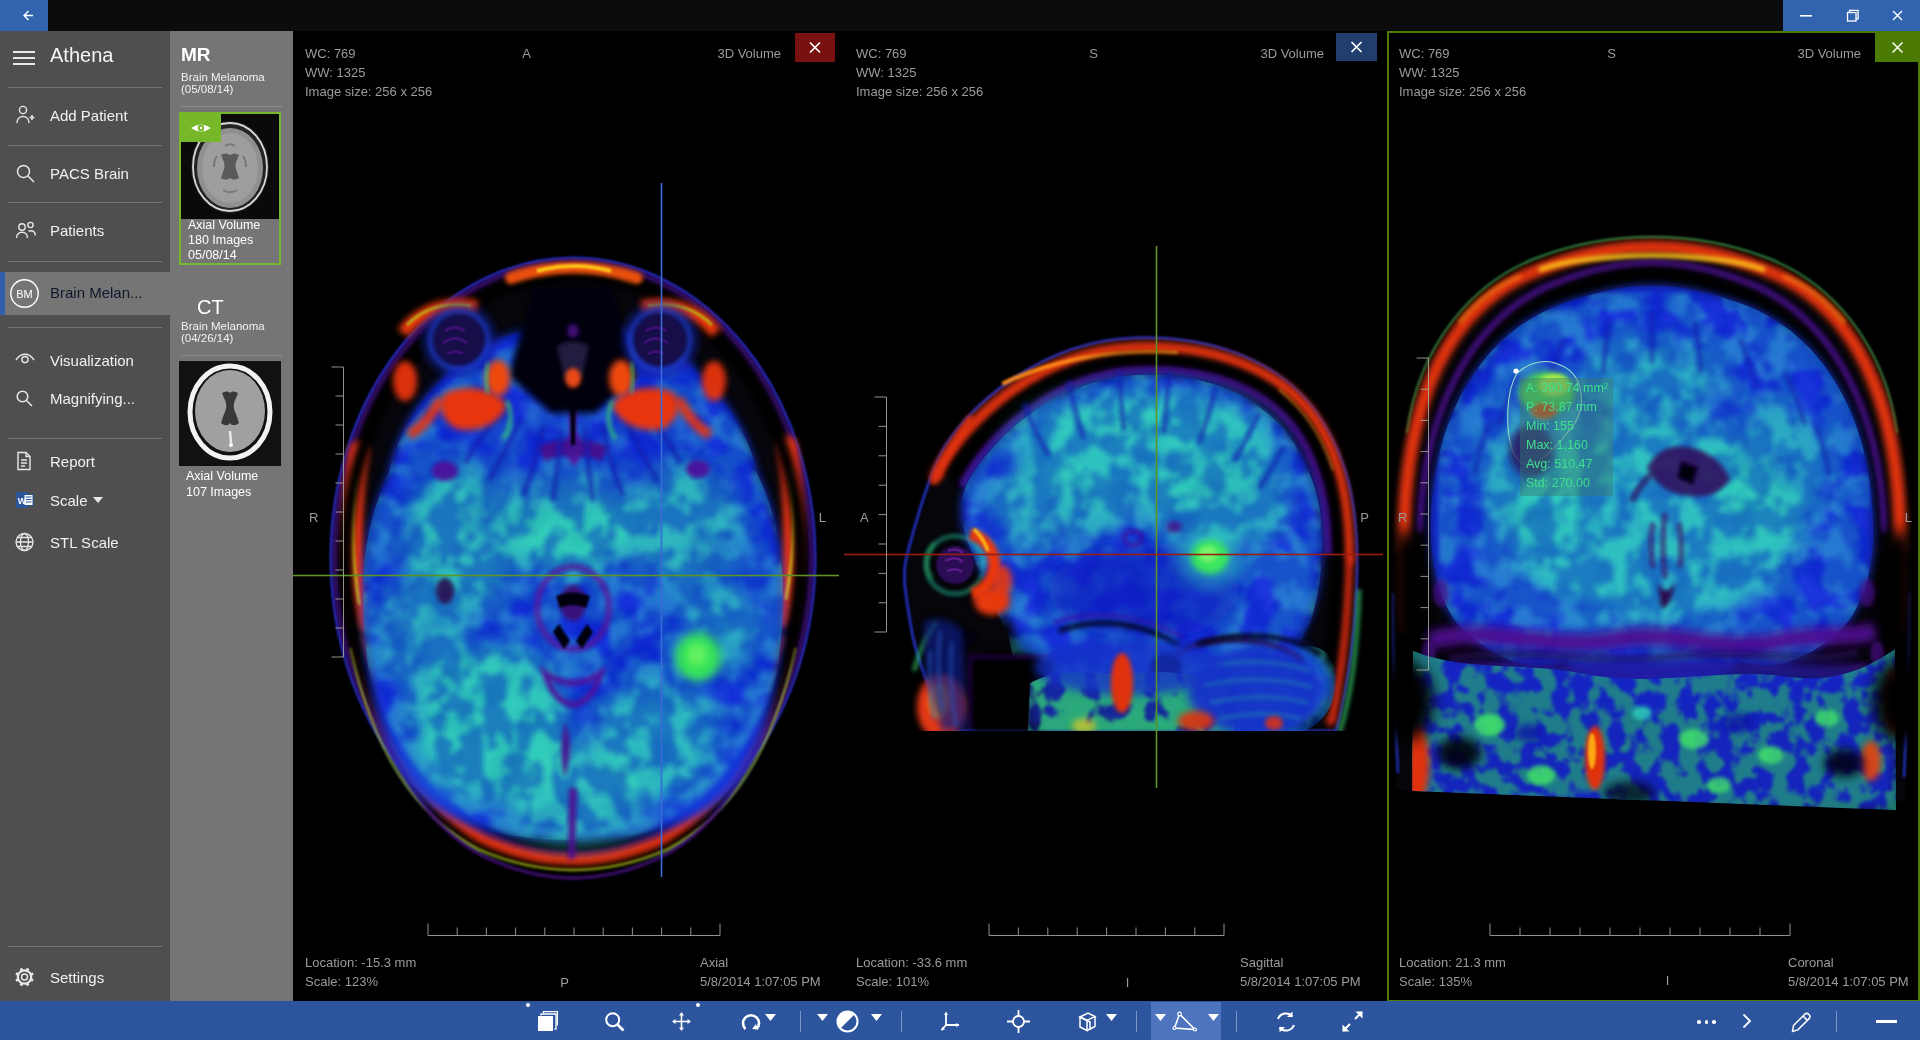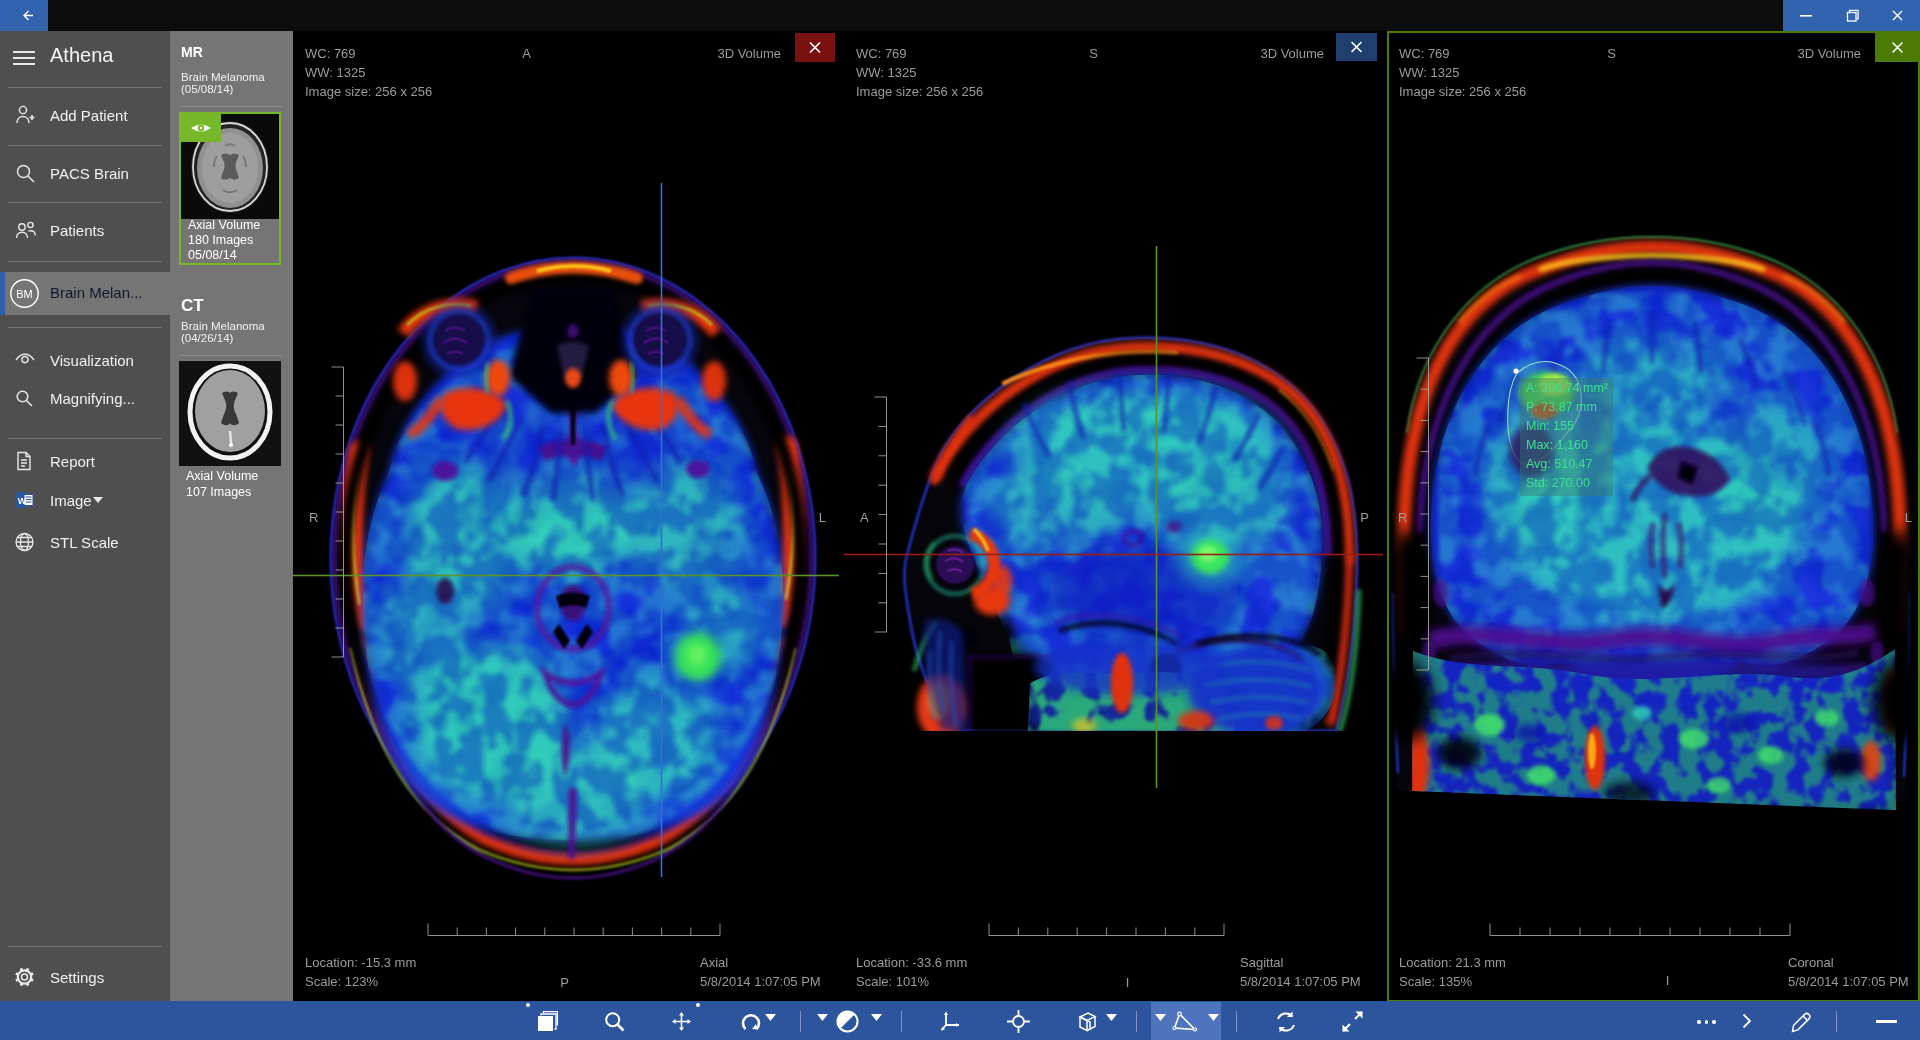--- a/index.html
+++ b/index.html
@@ -96,21 +96,21 @@
       </svg>
     <span class="lbl">Report</span>
   </div>
   <div class="mitem" style="top:447px">
     <svg width="22" height="22" viewBox="0 0 22 22">
         <rect x="2" y="3" width="12" height="16" fill="#2b579a"></rect>
         <rect x="10" y="5.5" width="9" height="11" fill="#fff" stroke="#2b579a" stroke-width="1"></rect>
         <path d="M11.5 8h6M11.5 10.5h6M11.5 13h6" stroke="#2b579a" stroke-width="1"></path>
         <text x="8" y="15" font-size="9" fill="#fff" text-anchor="middle" font-family="Liberation Sans,sans-serif" font-weight="bold">W</text>
       </svg>
-    <span class="lbl">Image</span>
+    <span class="lbl">Scale</span>
     <svg style="left:93px" width="10" height="6" viewBox="0 0 10 6">
         <path d="M0 0h10L5 6z" fill="#e8e8e8"></path>
       </svg>
   </div>
   <div class="mitem" style="top:488.5px">
     <svg width="21" height="21" viewBox="0 0 21 21" fill="none" stroke="#e8e8e8" stroke-width="1.3">
         <circle cx="10.5" cy="10.5" r="8.5"></circle>
         <ellipse cx="10.5" cy="10.5" rx="4" ry="8.5"></ellipse>
         <path d="M2 10.5h17M3.3 6h14.4M3.3 15h14.4"></path>
       </svg>
@@ -122,21 +122,21 @@
     <svg width="21" height="21" viewBox="0 0 21 21" fill="none" stroke="#e8e8e8">
         <circle cx="10.5" cy="10.5" r="3" stroke-width="1.5"></circle>
         <circle cx="10.5" cy="10.5" r="6.7" stroke-width="2.2"></circle>
         <path d="M16.9 13.1L19.1 14.1M13.1 16.9L14.1 19.1M7.9 16.9L6.9 19.1M4.1 13.1L1.9 14.1M4.1 7.9L1.9 6.9M7.9 4.1L6.9 1.9M13.1 4.1L14.1 1.9M16.9 7.9L19.1 6.9" stroke-width="2.8"></path>
       </svg>
     <span class="lbl">Settings</span>
   </div>
 </div>
 
 <div class="abs" style="left:170px;top:31px;width:123px;height:970px;background:#757575;color:#fff">
-  <div class="abs" style="left:11px;top:13px;font-size:14px;font-weight:bold">MR</div>
+  <div class="abs" style="left:11px;top:13px;font-size:19px;font-weight:bold">MR</div>
   <div class="abs" style="left:11px;top:40px;font-size:11.5px;color:#f2f2f2">Brain Melanoma<br>(05/08/14)</div>
   <div class="abs" style="left:11px;top:75px;width:101px;height:1px;background:#8d8d8d"></div>
 
   <div class="abs" style="left:9px;top:81px;width:102px;height:153px;border:2px solid #77b82a">
     <svg width="98" height="149" viewBox="0 0 98 149" style="display:block">
       <rect width="98" height="105" fill="#0a0a0a"></rect>
       <ellipse cx="49" cy="53" rx="39" ry="46" fill="#242424"></ellipse>
       <ellipse cx="49" cy="53" rx="37" ry="44" fill="none" stroke="#d8d8d8" stroke-width="1.8"></ellipse>
       <ellipse cx="49" cy="54" rx="33" ry="40" fill="#909090"></ellipse>
       <ellipse cx="49" cy="54" rx="28" ry="35" fill="#9e9e9e"></ellipse>
@@ -147,21 +147,21 @@
       <g transform="translate(20,14)">
           <path d="M-10 0 Q0 -7 10 0 Q0 7 -10 0 Z" fill="#fff"></path>
           <circle r="3.2" fill="#77b82a"></circle>
           <circle r="1.3" fill="#fff"></circle>
         </g>
       <path d="M80 11 l12 0 l-6 7 z" fill="#0a0a0a"></path>
     </svg>
     <div class="abs" style="left:7px;top:104px;font-size:12.5px;line-height:15px;color:#fff">Axial Volume<br>180 Images<br>05/08/14</div>
   </div>
 
-  <div class="abs" style="left:11px;top:265px;font-size:17px;font-weight:bold">CT</div>
+  <div class="abs" style="left:27px;top:265px;font-size:20px;font-weight:normal">CT</div>
   <div class="abs" style="left:11px;top:289px;font-size:11.5px;color:#f2f2f2">Brain Melanoma<br>(04/26/14)</div>
   <div class="abs" style="left:11px;top:324px;width:101px;height:1px;background:#8d8d8d"></div>
 
   <div class="abs" style="left:9px;top:330px;width:102px;height:150px">
     <svg width="102" height="150" viewBox="0 0 102 150" style="display:block">
       <rect width="102" height="105" fill="#111"></rect>
       <ellipse cx="51" cy="51" rx="40" ry="46" fill="none" stroke="#f2f2f2" stroke-width="5"></ellipse>
       <ellipse cx="51" cy="50" rx="35" ry="41" fill="#a0a0a0"></ellipse>
       <path d="M45 37c3 5 3 11 0 16l-3 9c4 3 7 3 9 0 2 3 5 3 9 0l-3-9c-3-5-3-11 0-16l2-5c-3-2-6-2-8 0-2-2-5-2-8 0z" fill="#383838"></path>
       <path d="M51 70l1 12" stroke="#e8e8e8" stroke-width="2.5"></path>

